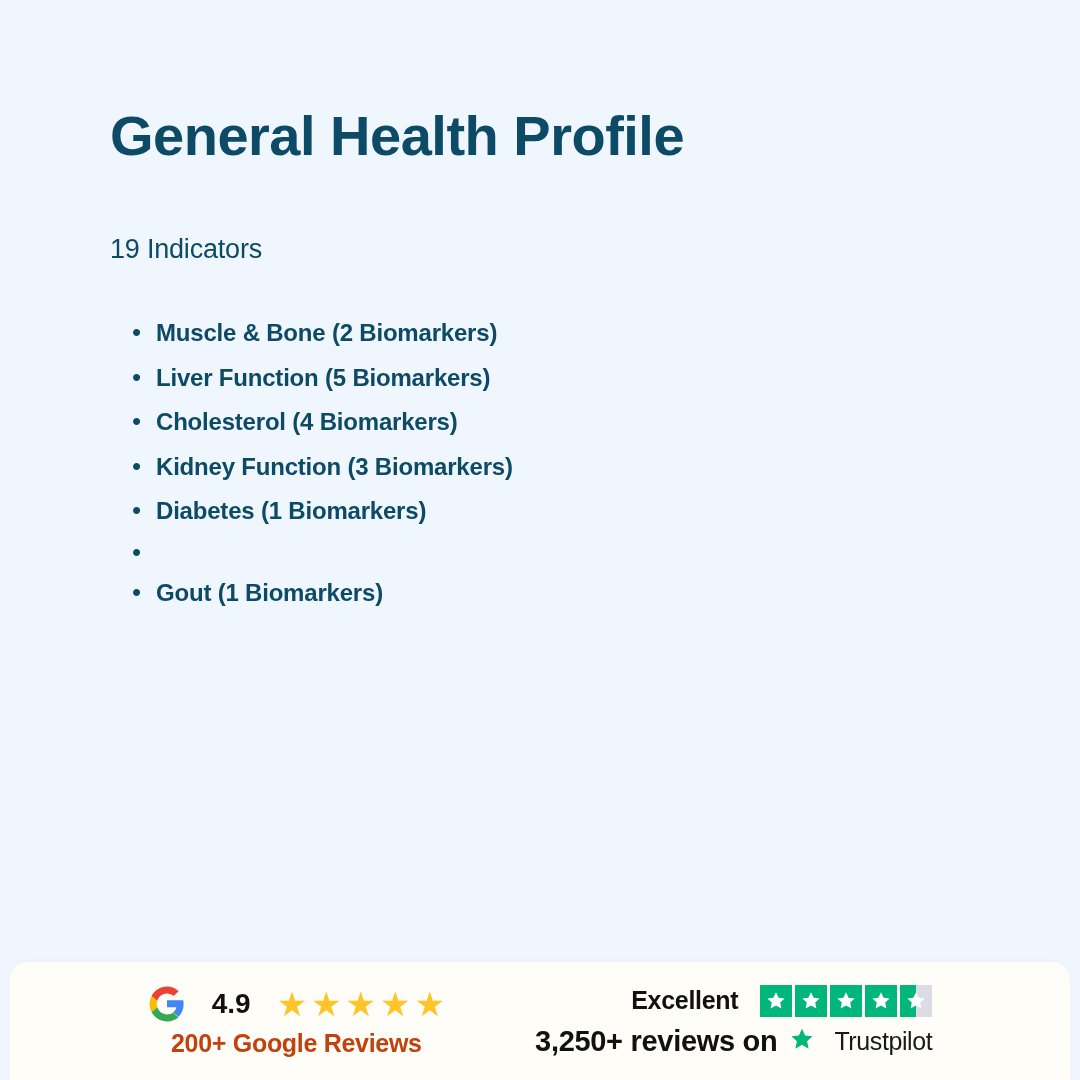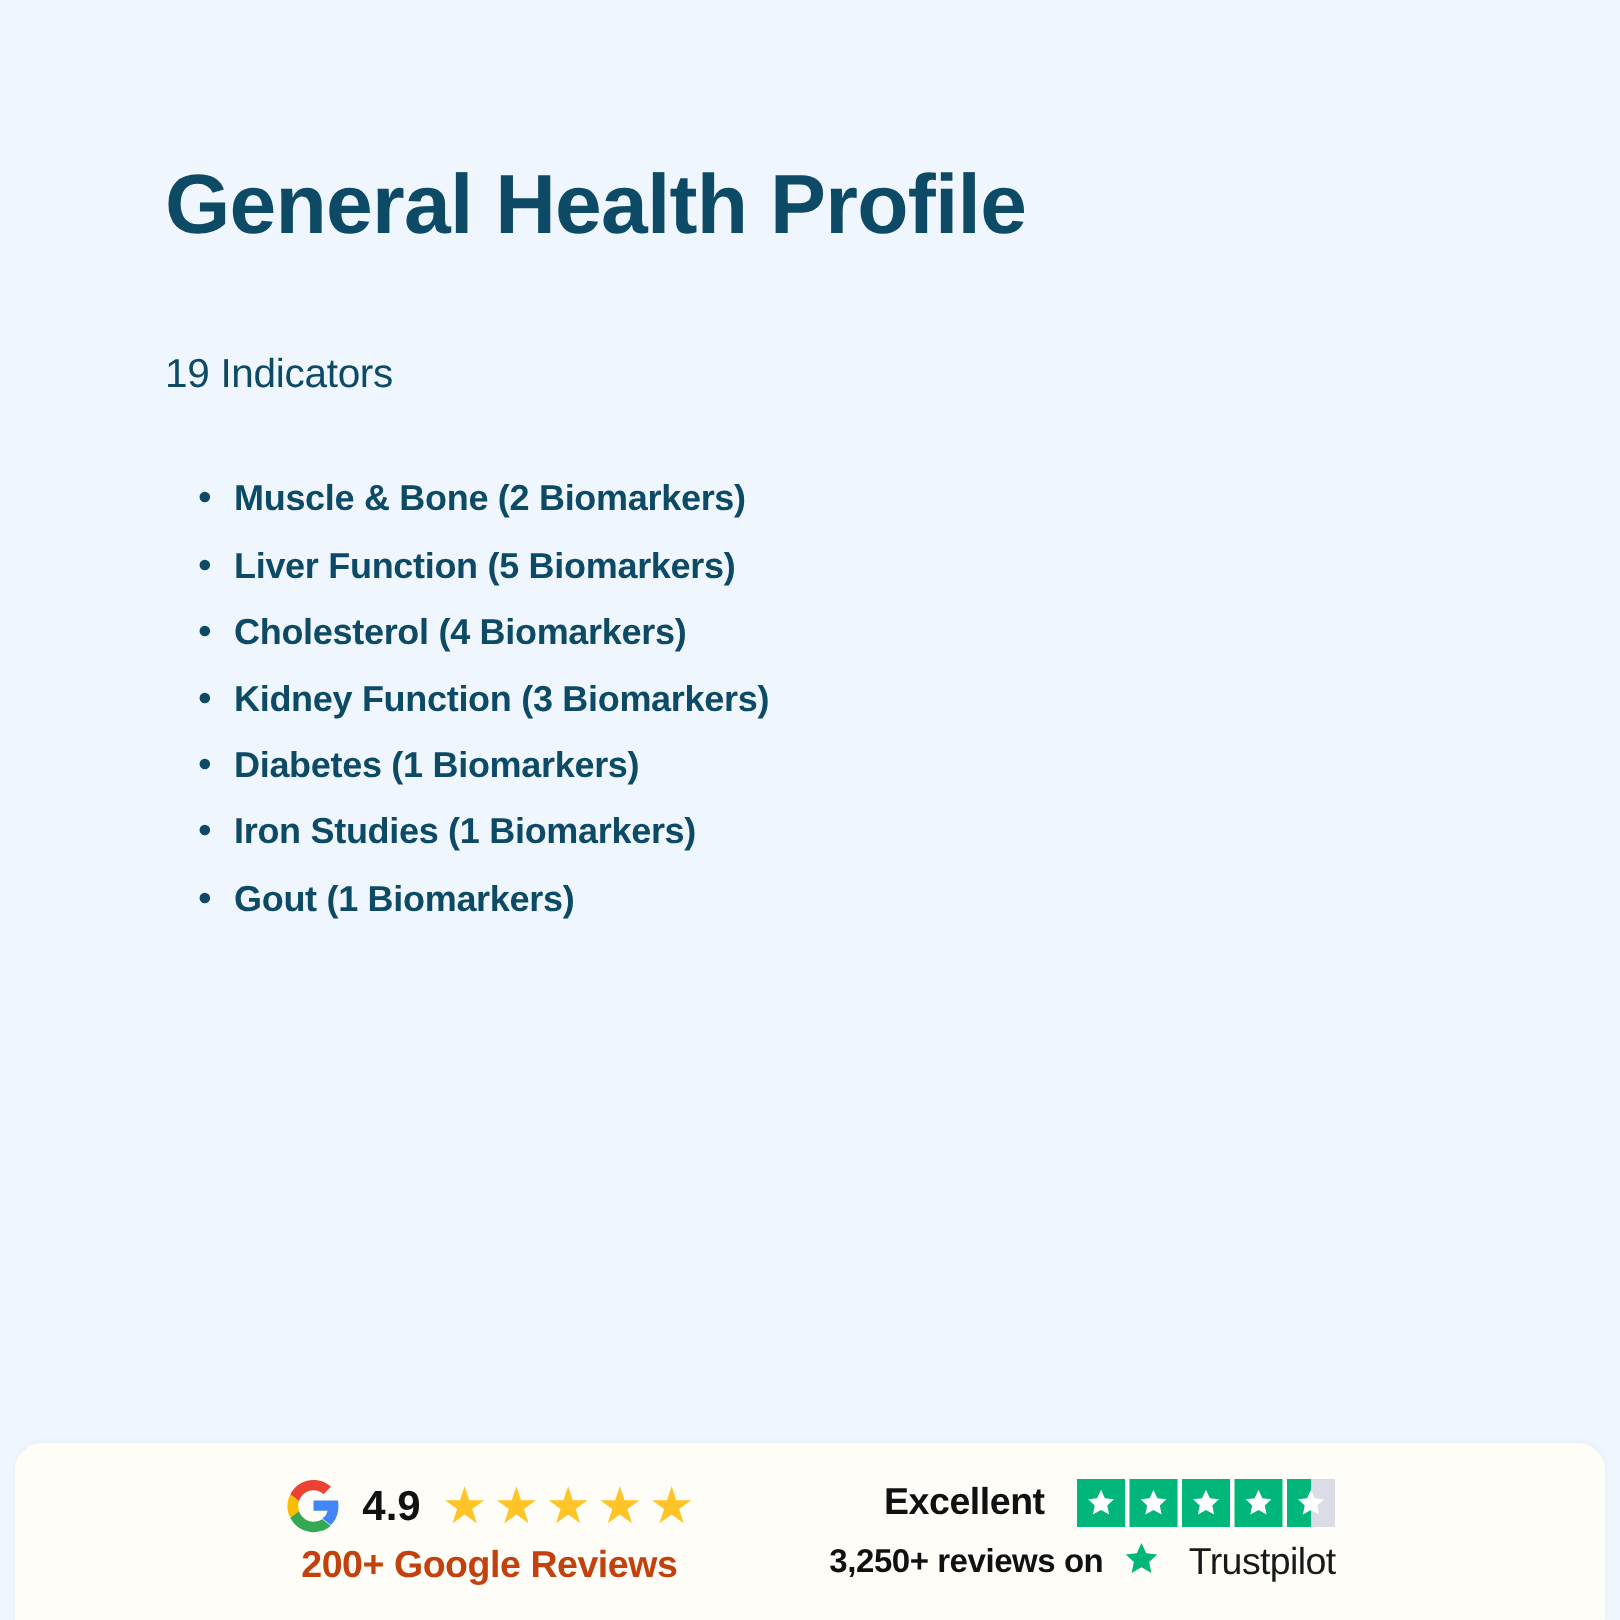--- a/index.html
+++ b/index.html
@@ -93,21 +93,21 @@
   .google-block {
     display: flex;
     flex-direction: column;
     align-items: center;
     gap: 6px;
   }
 
   .google-top {
     display: flex;
     align-items: center;
-    gap: 14px;
+    gap: 26px;
     justify-content: center;
   }
 
   .g-logo {
     width: 38px;
     height: 38px;
   }
 
   .g-score {
     font-size: 28px;
@@ -174,21 +174,21 @@
 
   .tp-box svg { display: block; }
 
   .tp-bottom {
     display: flex;
     align-items: center;
     gap: 12px;
   }
 
   .tp-reviews {
-    font-size: 22px;
+    font-size: 29px;
     font-weight: bold;
     color: #111;
     letter-spacing: -0.3px;
   }
 
   .tp-logo {
     display: flex;
     align-items: center;
     gap: 19px;
   }
@@ -224,21 +224,20 @@
       <li>
         <span class="bullet">•</span>
         <span class="item-text">Kidney Function (3 Biomarkers)</span>
       </li>
       <li>
         <span class="bullet">•</span>
         <span class="item-text">Diabetes (1 Biomarkers)</span>
       </li>
       <li>
         <span class="bullet">•</span>
-        <span class="item-text">Iron Studies (1 Biomarkers)</span>
       </li>
       <li>
         <span class="bullet">•</span>
         <span class="item-text">Gout (1 Biomarkers)</span>
       </li>
     </ul>
   </div>
 
   <div class="reviews-bar">
 

